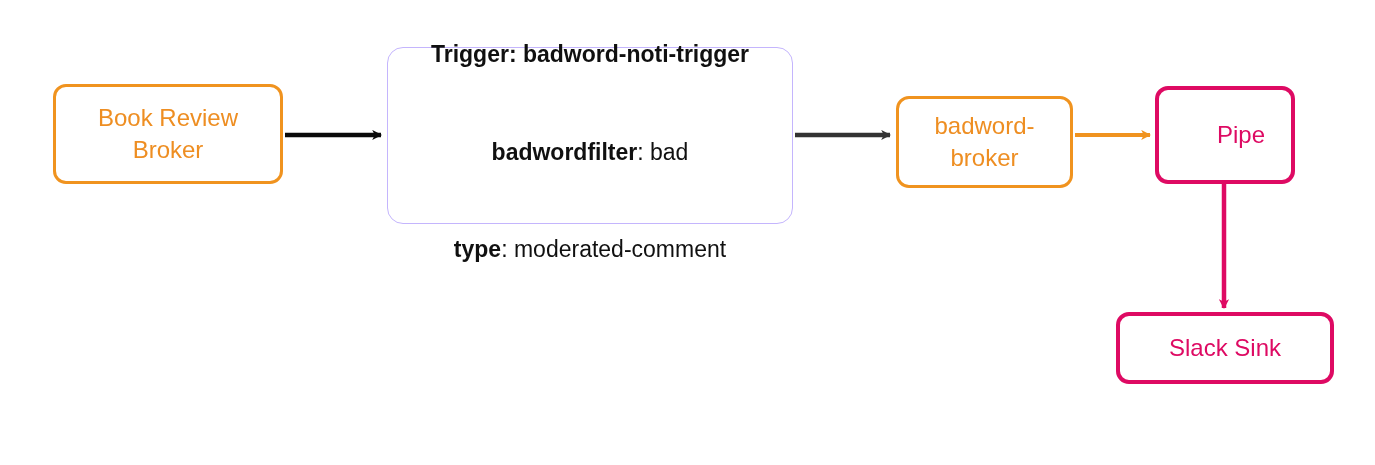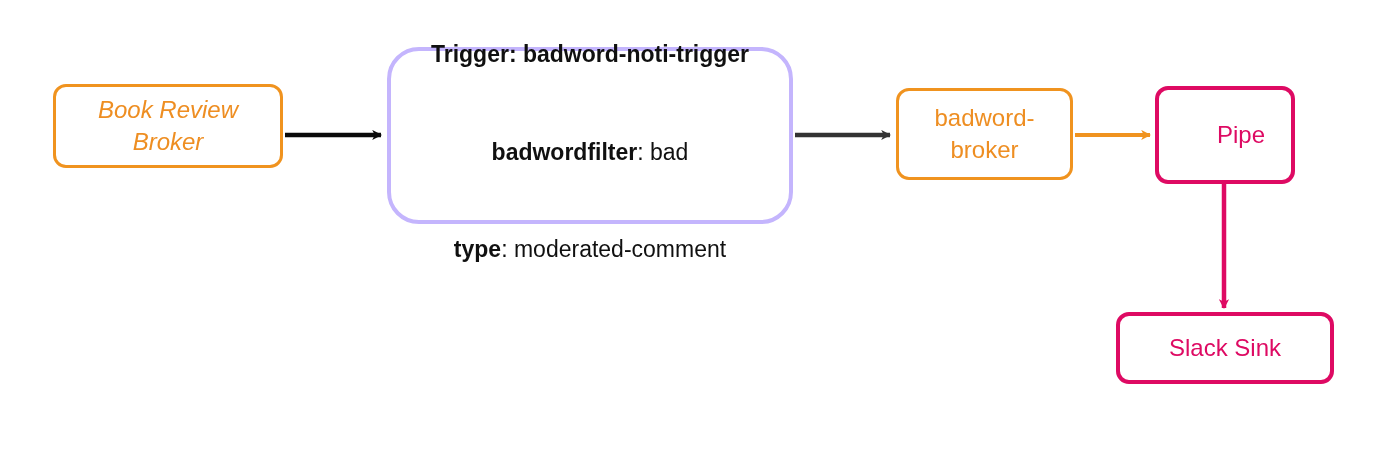--- a/index.html
+++ b/index.html
@@ -38,22 +38,22 @@
     border-radius: 13px;
   }
   .node-orange .node-label {
     color: #ee8e22;
     font-size: 24px;
     font-weight: 400;
   }
 
   
   .node-black {
-    border: 4px solid #c4b5fd;
-    border-radius: 32px;
+    border: 1px solid #c4b5fd;
+    border-radius: 16px;
   }
   .node-black .node-label {
     color: #101010;
     font-size: 23px;
     line-height: 1.42;
   }
   .node-black .kv-key { font-weight: 700; }
   .node-black .kv-val { font-weight: 400; }
   .node-black .kv-all { font-weight: 700; }
 
@@ -102,40 +102,40 @@
 
     <line x1="285" y1="135" x2="381" y2="135" stroke="#0a0a0a" stroke-width="4.5" marker-end="url(#ah-black)"></line>
 
     <line x1="795" y1="135" x2="890" y2="135" stroke="#333333" stroke-width="4.5" marker-end="url(#ah-gray)"></line>
 
     <line x1="1075" y1="135" x2="1150" y2="135" stroke="#f0931f" stroke-width="4" marker-end="url(#ah-orange)"></line>
 
     <line x1="1224" y1="184" x2="1224" y2="308" stroke="#de0a63" stroke-width="4.5" marker-end="url(#ah-pink)"></line>
   </svg>
 
-  <div class="node node-orange" style="left:53px; top:84px; width:230px; height:84px;font-style:italic;">
+  <div class="node node-orange" style="left:53px; top:84px; width:230px; height:100px;">
     <span class="node-label">Book Review
 Broker</span>
   </div>
 
   <div class="node node-black" style="left:387px; top:47px; width:406px; height:177px;">
     <div class="node-label">
       <div>
         <span class="kv-all">Trigger: badword-noti-trigger</span>
       </div>
       <div>
         <span class="kv-key">badwordfilter</span><span class="kv-val">: </span><span class="kv-val">bad</span>
       </div>
       <div>
         <span class="kv-key">type</span><span class="kv-val">: </span><span class="kv-val">moderated-comment</span>
       </div>
     </div>
   </div>
 
-  <div class="node node-orange" style="left:896px; top:88px; width:177px; height:92px;">
+  <div class="node node-orange" style="left:896px; top:96px; width:177px; height:92px;">
     <span class="node-label">badword-
 broker</span>
   </div>
 
   <div class="node node-pink" style="left:1155px; top:86px; width:140px; height:98px;padding-left:32px;">
     <span class="node-label">Pipe</span>
   </div>
 
   <div class="node node-pink" style="left:1116px; top:312px; width:218px; height:72px;">
     <span class="node-label">Slack Sink</span>

